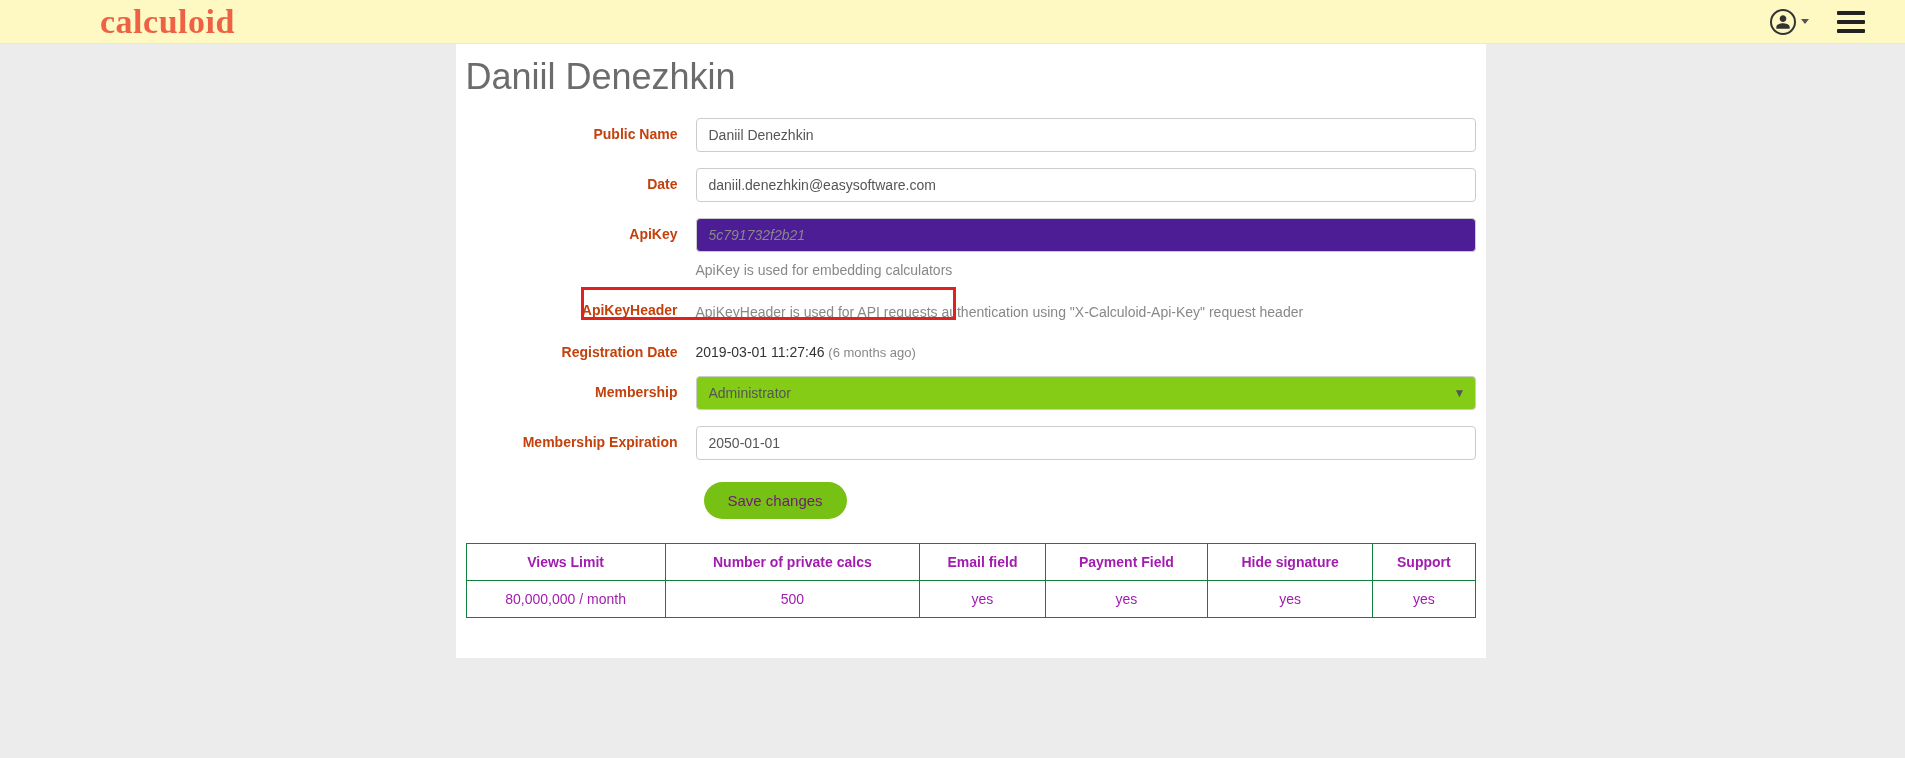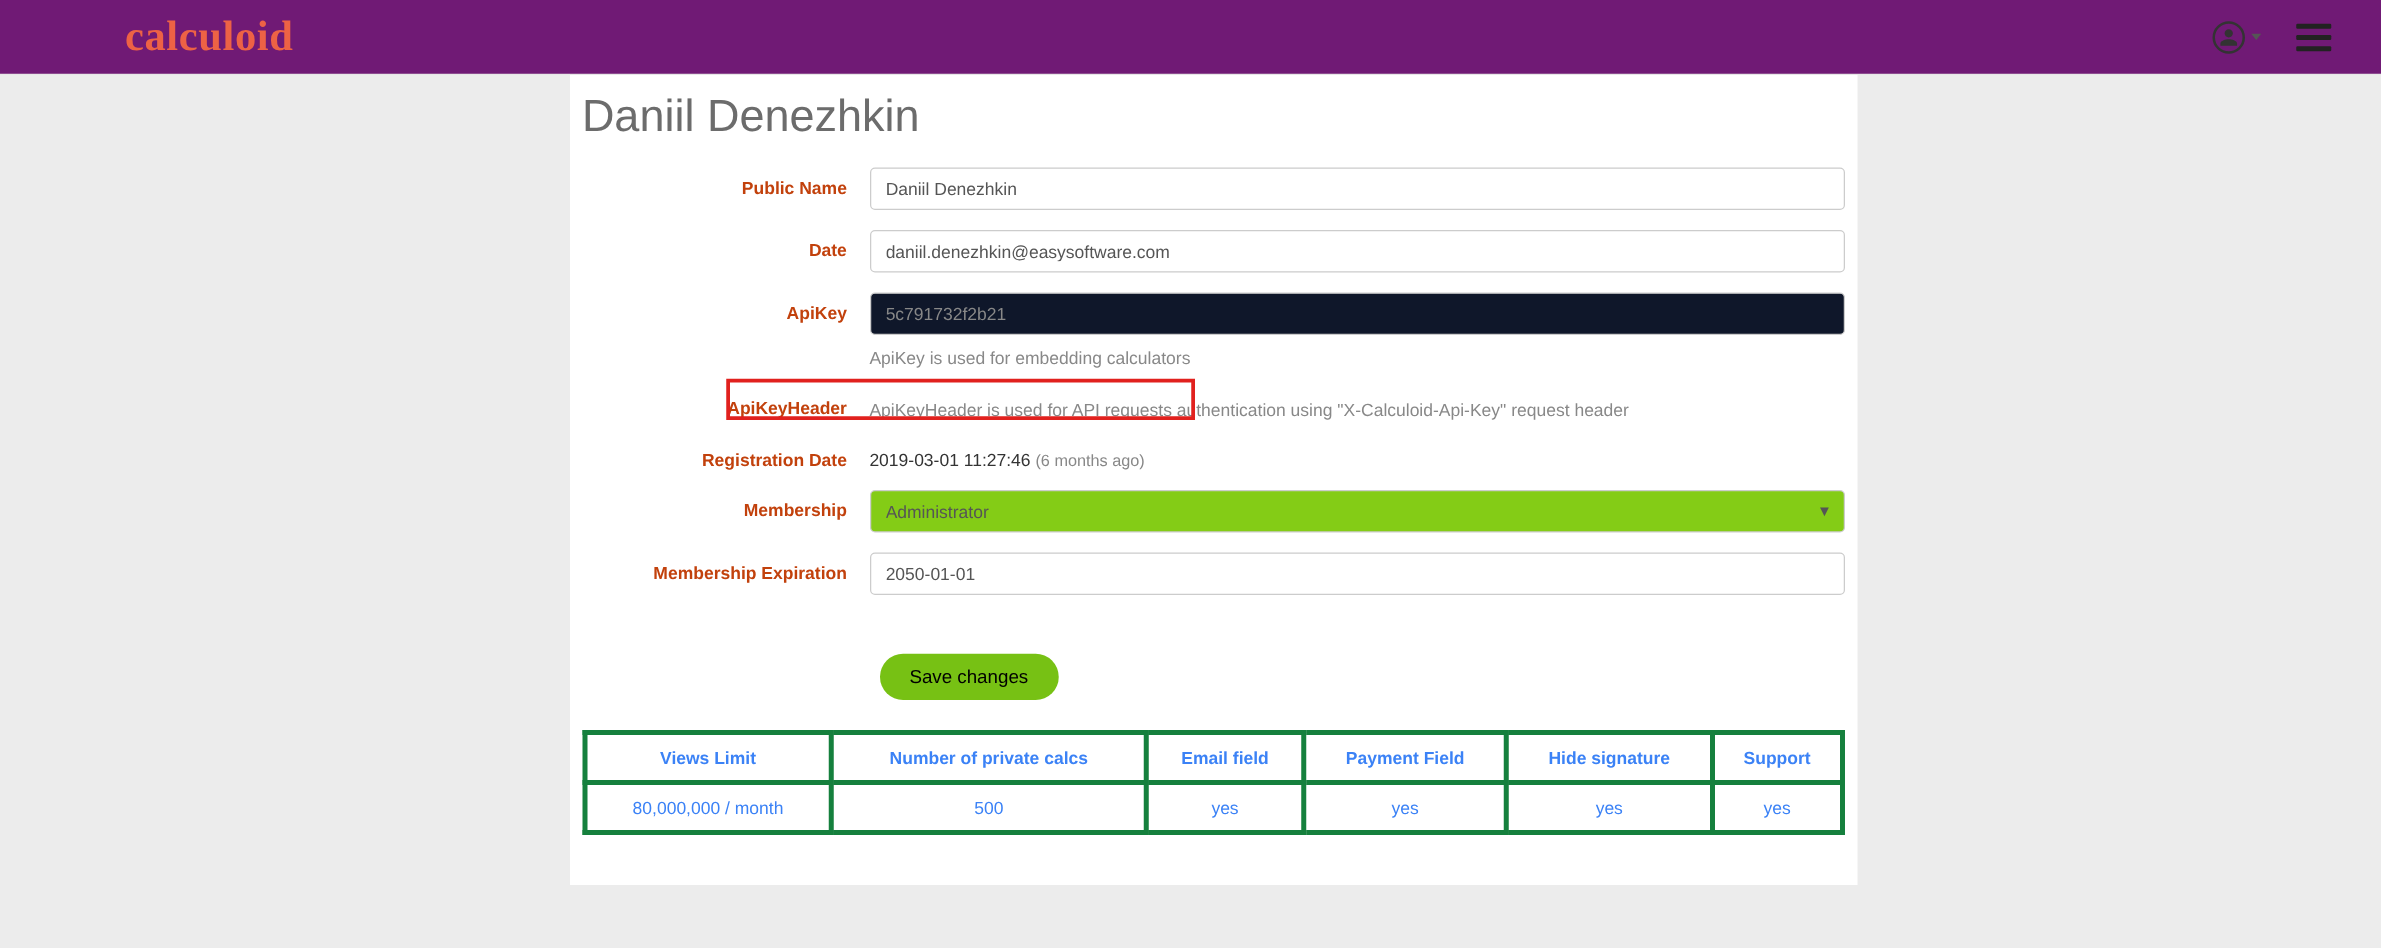--- a/index.html
+++ b/index.html
@@ -2,27 +2,27 @@
 <html><head>
   <meta charset="utf-8">
   <style>
     * { box-sizing: border-box; margin: 0; padding: 0; }
     body {
       font-family: -apple-system, BlinkMacSystemFont, "Segoe UI", Helvetica, Arial, sans-serif;
       background: #ececec;
       color: #555;
     }
     .topbar {
-      background: #701a75;
+      background: #fef9c3;
       border-bottom: 1px solid #e7e7e7;
       display: flex;
       align-items: center;
       justify-content: space-between;
       padding: 2px 40px 2px 100px;
-      height: 60px;
+      height: 44px;
     }
     .logo {
       font-family: "Brush Script MT", cursive;
       font-size: 34px;
       color: #ed6245;
       font-weight: 600;
       letter-spacing: 0.5px;
     }
     .topbar-right {
       display: flex;
@@ -99,22 +99,23 @@
     }
     .text-input {
       width: 100%;
       padding: 8px 12px;
       border: 1px solid #ccc;
       border-radius: 4px;
       font-size: 14px;
       color: #555;
     }
     .text-input[disabled] {
-      background: #0f172a;
+      background: #4c1d95;
       color: #888;
+      font-style: italic;
     }
     .help-text {
       color: #888;
       font-size: 14px;
       margin-top: 10px;
     }
     .static-val {
       padding-top: 8px;
       font-size: 14px;
       color: #333;
@@ -156,39 +157,38 @@
       height: 33px;
       border: 3px solid #e1211e;
       pointer-events: none;
     }
     .save-wrap {
       margin-left: 248px;
       padding: 6px 0 24px 0;
     }
     .btn-save {
       background: #77c114;
-      color: #000000;
+      color: #701a75;
       border: none;
       border-radius: 22px;
       padding: 10px 24px;
       font-size: 15px;
       cursor: pointer;
-      margin-top: 25px;
     }
     table.limits {
       width: calc(100% - 20px);
       margin: 0 10px;
       border-collapse: collapse;
     }
     table.limits th, table.limits td {
-      border: 4px solid #15803d;
+      border: 1px solid #15803d;
       padding: 10px 8px;
       text-align: center;
       font-size: 14px;
-      color: #3b82f6;
+      color: #a21caf;
     }
     table.limits th {
       font-weight: 700;
       background: #fff;
     }
   </style>
 </head>
 <body>
 
 <div class="topbar">

